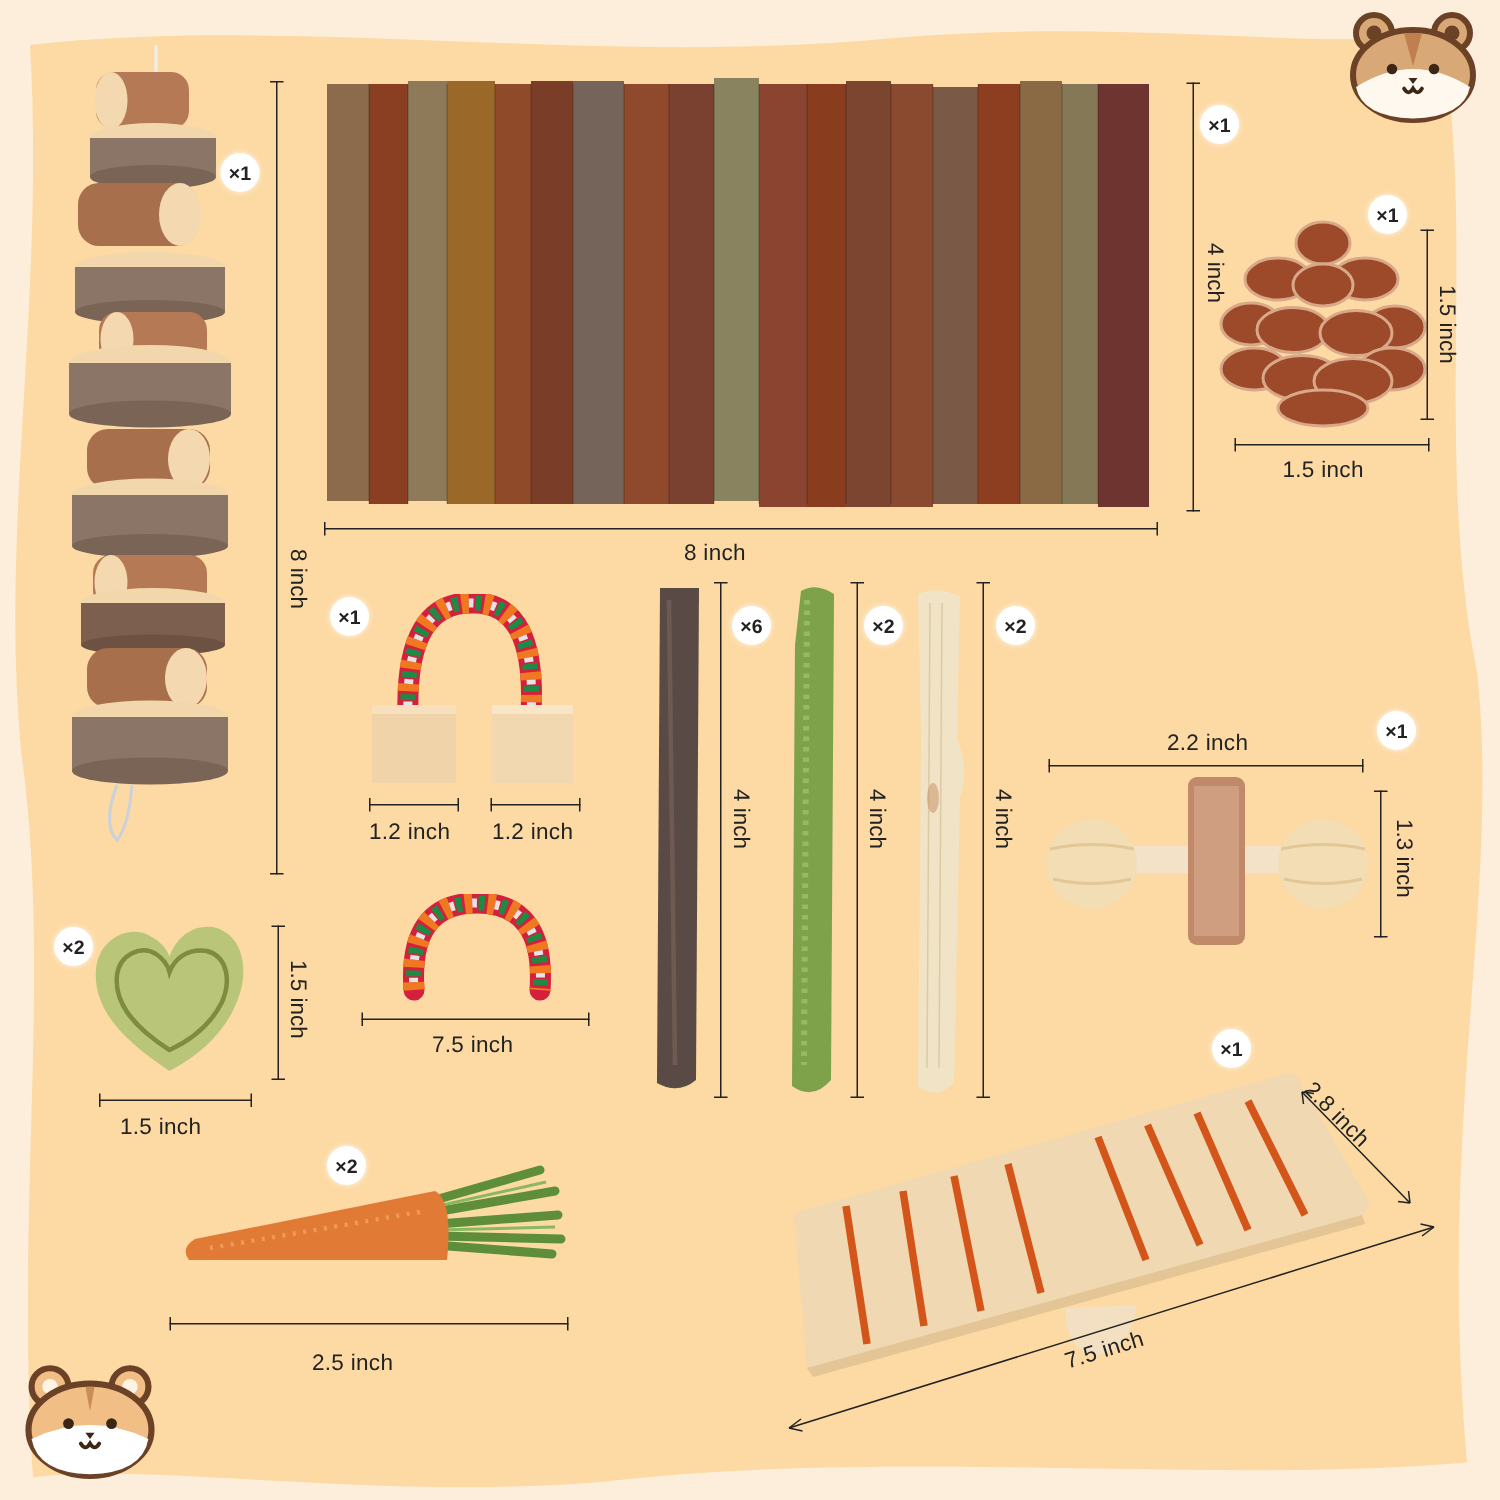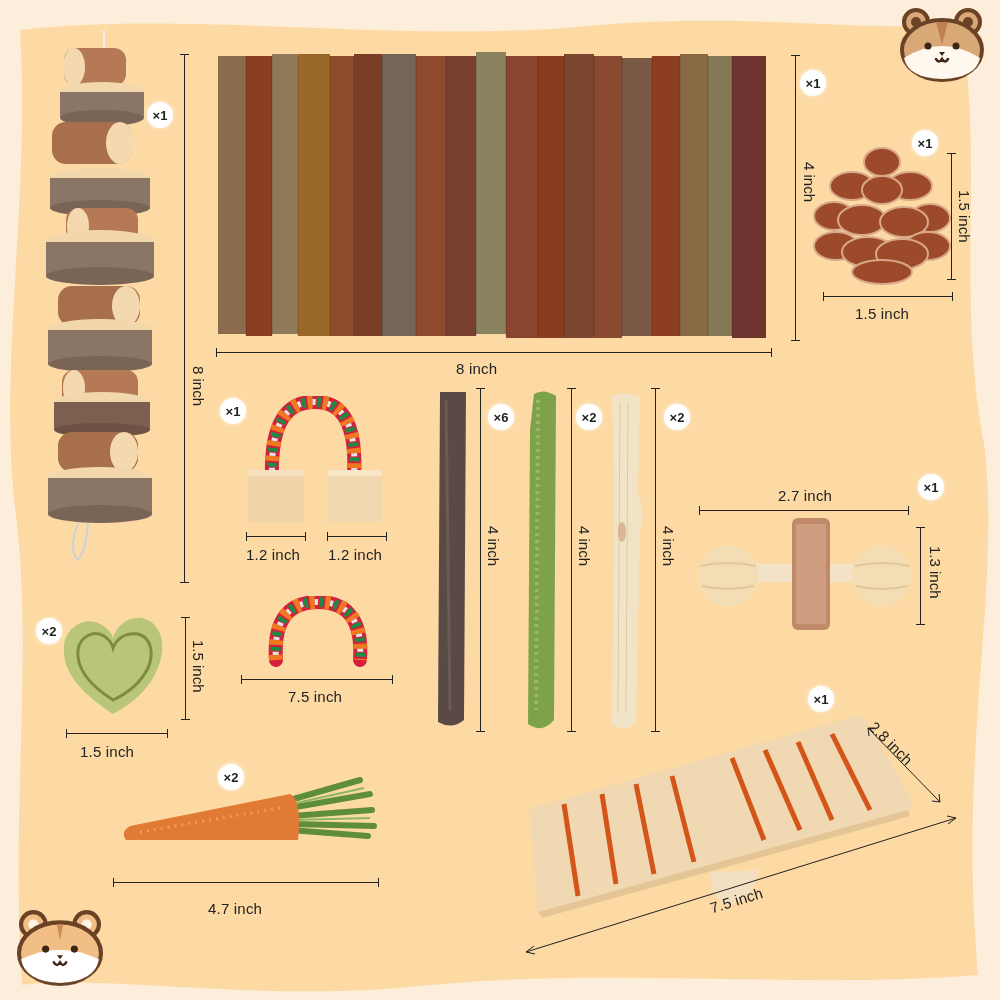--- a/index.html
+++ b/index.html
@@ -282,21 +282,21 @@
     <path d="M4 52 Q32 46 60 52 M6 72 Q32 78 58 72" stroke="#e2c896" stroke-width="2" fill="none"></path>
     <circle cx="186" cy="62" r="30" fill="#f3ddb4"></circle>
     <path d="M158 52 Q186 46 214 52 M160 72 Q186 78 212 72" stroke="#e2c896" stroke-width="2" fill="none"></path>
     <rect x="96" y="4" width="38" height="112" rx="6" fill="#c08a6a"></rect>
     <rect x="100" y="10" width="30" height="100" fill="#cf9d80"></rect>
   </svg>
   <div class="badge" style="left:918px;top:474px;">×1</div>
   <div class="hline" style="left:699px;top:510px;width:210px;"></div>
   <div class="cap-h" style="left:699px;top:506px;"></div>
   <div class="cap-h" style="left:908px;top:506px;"></div>
-  <div class="label" style="left:778px;top:487px;">2.7 inch</div>
+  <div class="label" style="left:778px;top:487px;">2.2 inch</div>
   <div class="vline" style="left:920px;top:527px;height:98px;"></div>
   <div class="cap-v" style="left:916px;top:527px;"></div>
   <div class="cap-v" style="left:916px;top:624px;"></div>
   <div class="vlabel" style="left:944px;top:546px;">1.3 inch</div>
 </div>
 
 <div>
   <svg class="abs" style="left:60px;top:614px;" width="106" height="106" viewBox="0 0 106 106">
     <path d="M53 100 C 20 78, 2 58, 4 32 C 6 12, 26 2, 40 10 C 48 14, 52 20, 53 24 C 56 14, 66 2, 82 4 C 100 8, 106 28, 100 48 C 92 74, 72 90, 53 100 Z" fill="#b9c67a"></path>
     <path d="M53 86 C 28 70, 16 54, 18 36 C 20 22, 34 16, 44 22 C 50 26, 52 30, 53 34 C 56 26, 64 18, 78 20 C 92 24, 94 40, 88 54 C 80 70, 66 80, 53 86 Z" fill="none" stroke="#7e8c3e" stroke-width="3"></path>
@@ -325,21 +325,21 @@
       <line x1="172" y1="34" x2="244" y2="18"></line>
       <line x1="172" y1="50" x2="250" y2="48"></line>
     </g>
     <path d="M6 70 Q0 62 10 56 L170 24 Q182 30 178 70 Z" fill="#e07a34"></path>
     <path d="M20 62 L160 38" stroke="#f09a58" stroke-width="3" stroke-dasharray="2 5"></path>
   </svg>
   <div class="badge" style="left:218px;top:764px;">×2</div>
   <div class="hline" style="left:113px;top:882px;width:266px;"></div>
   <div class="cap-h" style="left:113px;top:878px;"></div>
   <div class="cap-h" style="left:378px;top:878px;"></div>
-  <div class="label" style="left:208px;top:900px;">4.7 inch</div>
+  <div class="label" style="left:208px;top:900px;">2.5 inch</div>
 </div>
 
 <div>
   <svg class="abs" style="left:520px;top:700px;" width="440" height="220" viewBox="0 0 440 220">
     <path d="M190 172 Q190 200 210 204 Q234 200 238 170 Z" fill="#f3e0c2"></path>
     <path d="M10 116 Q6 112 12 108 L336 16 Q344 14 346 20 L392 100 Q394 106 388 110 L26 216 Q20 218 18 212 Z" fill="#f0d9b2"></path>
     <path d="M18 212 L388 110 L390 116 L22 218 Z" fill="#e4c696"></path>
     <g stroke="#d4551a" stroke-width="5">
       <line x1="44" y1="104" x2="58" y2="196"></line>
       <line x1="82" y1="94" x2="96" y2="184"></line>

